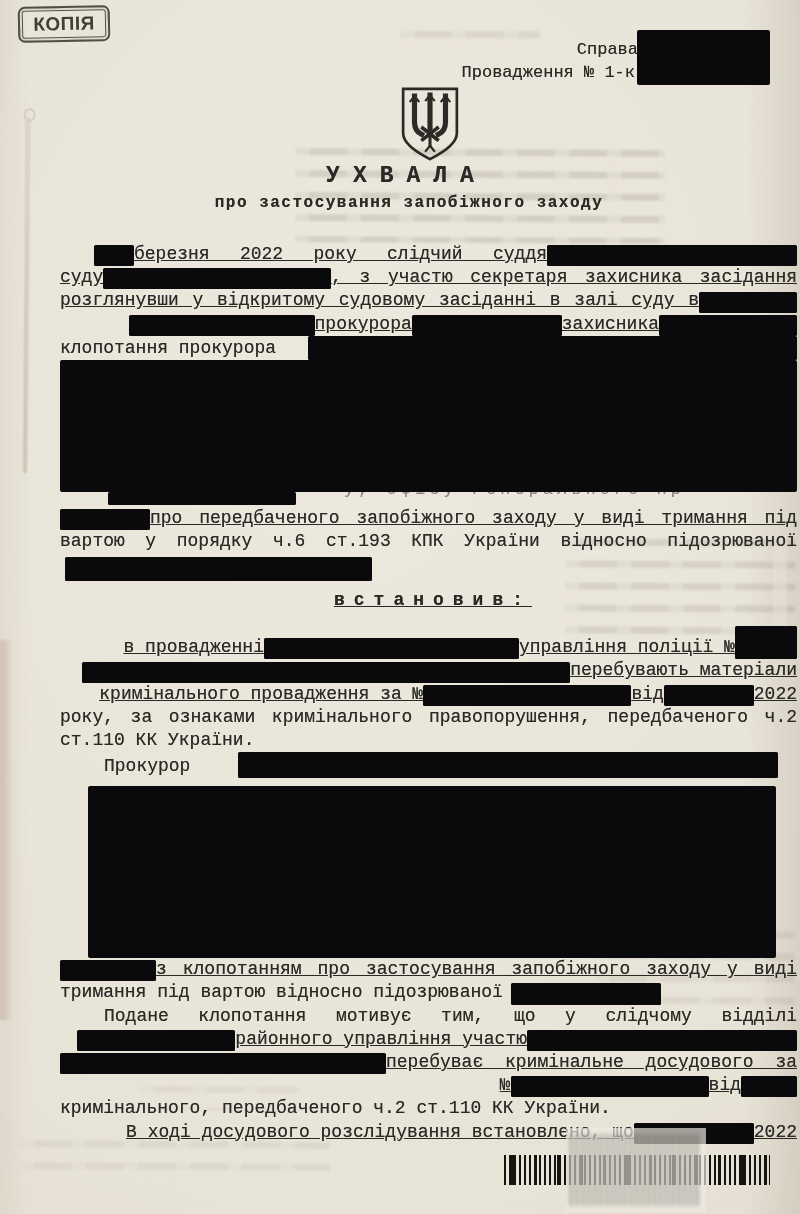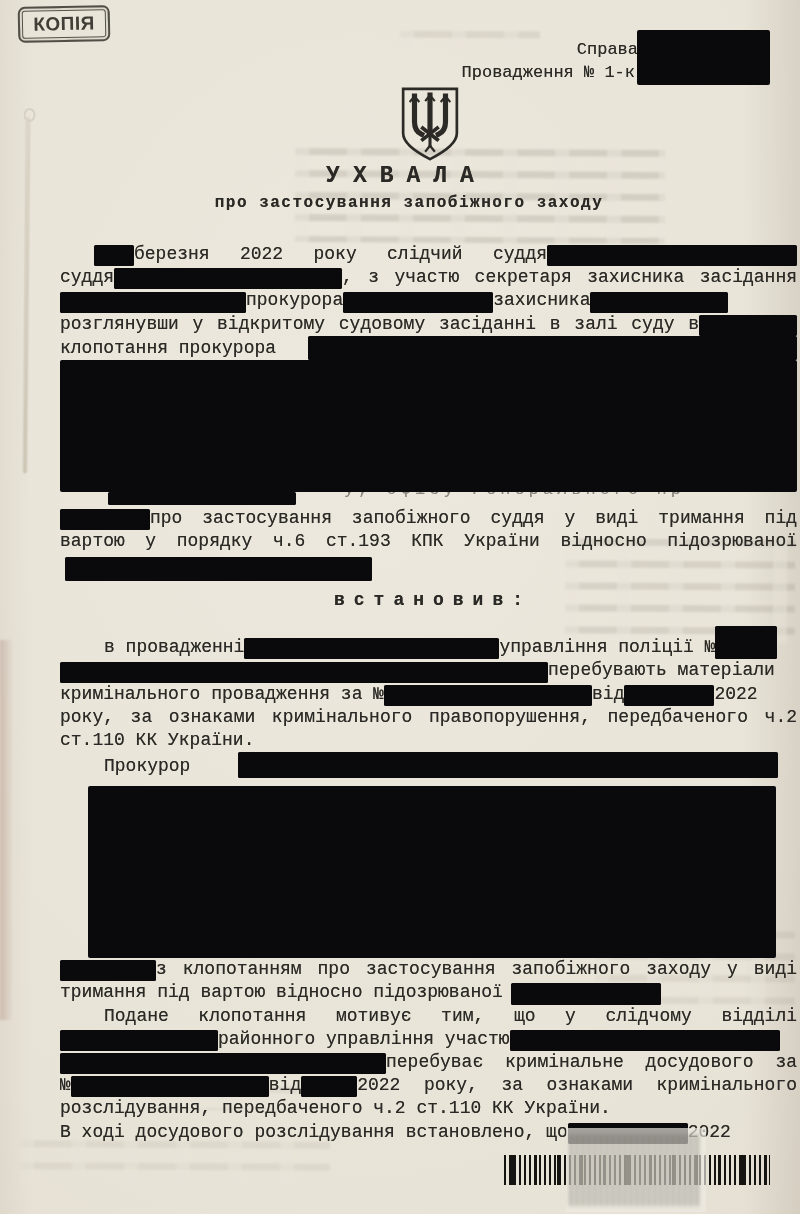--- a/index.html
+++ b/index.html
@@ -29,30 +29,30 @@
   
   .emblem{position:absolute;left:399px;top:85px;width:62px;height:78px;}
   
   .title{position:absolute;top:163px;left:0;width:100%;text-align:center;
     font-weight:bold;font-size:23px;letter-spacing:13px;text-indent:13px;}
   .subtitle{position:absolute;top:194px;left:0;width:100%;text-align:center;
     font-weight:bold;font-size:16px;letter-spacing:1.5px;text-indent:2px;margin-left:8px;}
   
   .body-lines{position:absolute;left:60px;top:243px;width:737px;font-size:18px;line-height:23.2px;}
   .line{display:flex;align-items:flex-end;min-height:23.2px;}
-  .line.between{justify-content:flex-start;}
+  .line.between{justify-content:flex-end;text-decoration:underline;}
   .line.left{justify-content:flex-start;gap:8px;}
   .seg{white-space:pre;}
   .seg.grow{flex:1 1 auto;text-align:justify;text-align-last:justify;white-space:normal;}
   .blockline{display:block;text-align:justify;text-align-last:justify;min-height:23.2px;}
   .plainline{display:block;min-height:23.2px;}
   .rd{background:#0a0a0c;height:21px;flex:0 0 auto;border-radius:1.5px;align-self:flex-end;display:inline-block;}
   .rd.raise{height:33px;}
   .bigrd{background:#0a0a0c;border-radius:2px;}
-  .heading{text-align:center;font-weight:bold;letter-spacing:9px;text-indent:9px;margin:8px 0 14px;font-size:18px;}
+  .heading{text-align:center;font-weight:bold;letter-spacing:9px;text-indent:9px;margin:8px 0 14px;font-size:18px;text-decoration:underline;}
   .fragrow{display:flex;height:13px;overflow:hidden;align-items:center;gap:48px;margin-bottom:2px;padding-left:48px;}
   .fragrow .rd{height:13px;align-self:flex-start;}
   .fragtext{display:inline-block;transform:translateY(-9px);opacity:.5;letter-spacing:4px;font-size:17px;white-space:pre;}
   
   .bleed{position:absolute;pointer-events:none;filter:blur(1.1px);transform:rotate(.3deg);
     background:
       repeating-linear-gradient(90deg, rgba(233,229,219,.55) 0 14px, rgba(233,229,219,0) 14px 52px),
       repeating-linear-gradient(180deg, rgba(99,92,80,.20) 1px 8px, rgba(0,0,0,0) 8px 23px);}
   
   .thread{position:absolute;left:25px;top:118px;width:3px;height:355px;border-radius:2px;
@@ -113,47 +113,47 @@
   <div class="title ink">УХВАЛА</div>
   <div class="subtitle ink">про застосування запобіжного заходу</div>
 
   <div class="body-lines ink" id="body-lines">
       <div class="line between">
         <span class="rd" style="width: 40px; margin-left: 34px;"></span>
         <span class="seg grow">березня 2022 року слідчий суддя</span>
         <span class="rd" style="width: 250px;"></span>
       </div>
       <div class="line between">
-        <span class="seg">суддя</span>
+        <span class="seg">суду</span>
         <span class="rd" style="width: 228px;"></span>
         <span class="seg grow">, з участю секретаря захисника засідання</span>
+      </div>
+      <div class="line between">
+        <span class="seg grow">розглянувши у відкритому судовому засіданні в залі суду в</span>
+        <span class="rd" style="width: 98px;"></span>
       </div>
       <div class="line between">
         <span class="rd" style="width: 186px;"></span>
         <span class="seg">прокурора</span>
         <span class="rd" style="width: 150px;"></span>
         <span class="seg">захисника</span>
         <span class="rd" style="width: 138px;"></span>
       </div>
-      <div class="line between">
-        <span class="seg grow">розглянувши у відкритому судовому засіданні в залі суду в</span>
-        <span class="rd" style="width: 98px;"></span>
-      </div>
       <div class="line left">
         <span class="seg">клопотання прокурора</span>
         <span class="rd" style="width: 440px; height: 24px; flex-grow: 1; margin-left: 24px;"></span>
       </div>
       <div class="bigrd" style="height: 132px;"></div>
       <div class="fragrow">
         <span class="rd" style="width: 188px;"></span>
         <span class="fragtext">у, офісу Генерального пр</span>
       </div>
       <div class="line between">
         <span class="rd" style="width: 90px;"></span>
-        <span class="seg grow">про застосування запобіжного суддя у виді тримання під</span>
+        <span class="seg grow">про передбаченого запобіжного заходу у виді тримання під</span>
       </div>
       <div class="blockline">вартою у порядку ч.6 ст.193 КПК України відносно підозрюваної</div>
       <div class="line left" style="margin-top: 4px;">
         <span class="rd" style="width: 307px; height: 24px; margin-left: 5px;"></span>
       </div>
       <div class="heading">встановив:</div>
       <div class="line between">
         <span class="seg" style="margin-left: 44px;">в провадженні</span>
         <span class="rd" style="width: 255px;"></span>
         <span class="seg">управління поліції №</span>
@@ -193,23 +193,22 @@
       </div>
       <div class="line between">
         <span class="rd" style="width: 326px;"></span>
         <span class="seg grow">перебуває кримінальне досудового за</span>
       </div>
       <div class="line between">
         <span class="seg">№</span>
         <span class="rd" style="width: 198px;"></span>
         <span class="seg">від</span>
         <span class="rd" style="width: 56px;"></span>
-        <span class="seg grow">2022 року, за ознаками кримінального</span>
-      </div>
-      <div class="plainline">розслідування, передбаченого ч.2 ст.110 КК України.</div>
+      </div>
+      <div class="plainline">кримінального, передбаченого ч.2 ст.110 КК України.</div>
       <div class="line between">
         <span class="seg" style="">В ході досудового розслідування встановлено, що</span>
         <span class="rd" style="width: 120px;"></span>
         <span class="seg">2022</span>
       </div>
     </div>
 
   <div class="barcode">
     <div class="bars"></div>
     <div class="bc-blur"></div>

